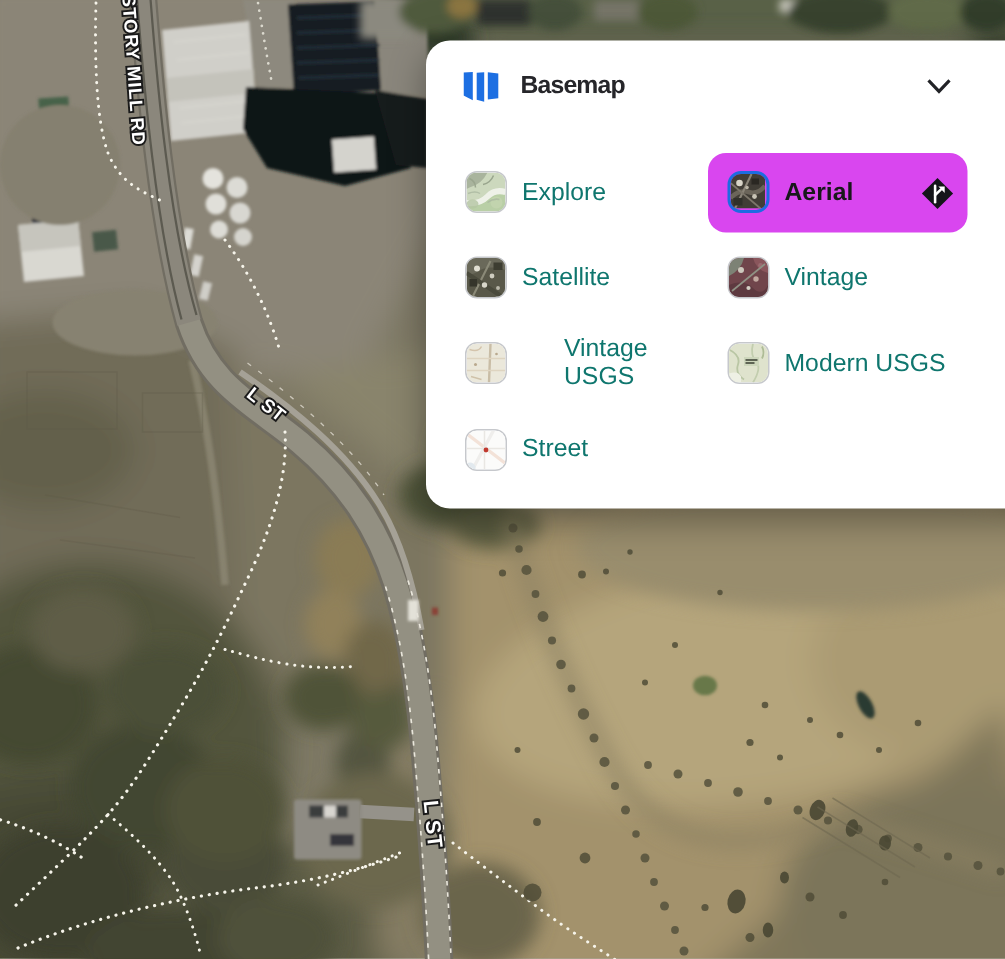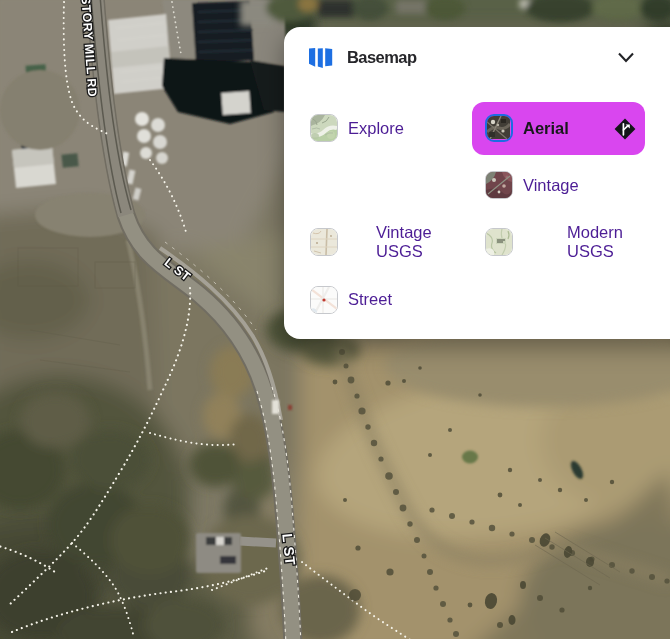--- a/index.html
+++ b/index.html
@@ -4,21 +4,21 @@
 <style>
   html,body{margin:0;padding:0;}
   body{width:670px;height:639px;overflow:hidden;position:relative;font-family:"Liberation Sans",sans-serif;}
   #bg{position:absolute;left:0;top:0;}
   .panel{position:absolute;left:284px;top:27px;width:436px;height:312px;background:#fff;border-radius:16px;
     box-shadow:0 8px 24px rgba(0,0,0,.35);}
   .hdr-icon{position:absolute;left:25px;top:21px;}
   .title{position:absolute;left:63px;top:21px;font-size:16.5px;font-weight:bold;color:#26262a;letter-spacing:-0.55px;}
   .chev{position:absolute;left:334px;top:25px;}
   .item{position:absolute;width:173px;height:53px;border-radius:12px;display:flex;align-items:center;padding-left:12.5px;box-sizing:border-box;}
-  .item .lbl{margin-left:10.5px;font-size:16.5px;color:#4c1d95;}
+  .item .lbl{margin-left:10.5px;font-size:16.5px;color:#0f766e;}
   .thumb{width:28px;height:28px;border-radius:8px;border:1px solid #c6c8cc;box-sizing:border-box;overflow:hidden;flex:none;}
   .thumb svg{display:block;}
   .sel{background:#d946ef;}
   .sel .thumb{border:2.5px solid #1d6ce2;border-radius:9px;}
   .sel .lbl{font-weight:bold;color:#18181b;}
   .dia{position:absolute;right:9px;top:16px;}
 </style>
 </head>
 <body>
 <svg id="bg" width="670" height="639" viewBox="0 0 670 639">
@@ -339,20 +339,37 @@
     <svg class="dia" width="22" height="22" viewBox="0 0 22 22">
       <path d="M11,0.6 L21.4,11 L11,21.4 L0.6,11 Z" fill="#141519"></path>
       <g stroke="#ffffff" stroke-width="1.7" fill="none" stroke-linecap="round">
         <path d="M9.4,5.8 L9.4,16.8"></path>
         <path d="M9.4,12 L13.2,8.4"></path>
       </g>
       <polygon points="11.6,6.4 15.8,6.4 15.8,10.6" fill="#ffffff"></polygon>
     </svg>
   </div>
 
+  <div class="item" style="left:13px;top:131.5px;">
+    <div class="thumb">
+        <svg width="26" height="26" viewBox="0 0 26 26">
+      <rect width="26" height="26" fill="#595849"></rect>
+      <path d="M0,0 H26 V8 Q14,4 6,10 L0,12 Z" fill="#6a695a"></path>
+      <path d="M4,26 L16,2" stroke="#8b8a78" stroke-width="1.4"></path>
+      <path d="M0,10 L24,26" stroke="#4a4a3c" stroke-width="3"></path>
+      <circle cx="7" cy="7" r="2" fill="#e0ded2"></circle>
+      <circle cx="17" cy="12" r="1.6" fill="#cfcdc0"></circle>
+      <circle cx="12" cy="18" r="1.8" fill="#d8d6ca"></circle>
+      <circle cx="21" cy="20" r="1.3" fill="#bab8aa"></circle>
+      <rect x="2" y="14" width="5" height="5" fill="#35352b"></rect>
+      <rect x="18" y="3" width="6" height="5" fill="#3d3d31"></rect>
+    </svg>
+      </div>
+    <div class="lbl">Satellite</div>
+  </div>
 
   <div class="item" style="left:188px;top:131.5px;">
     <div class="thumb">
         <svg width="26" height="26" viewBox="0 0 26 26">
       <rect width="26" height="26" fill="#70454b"></rect>
       <path d="M0,0 H10 Q8,8 0,12 Z" fill="#7d8275"></path>
       <path d="M26,0 V10 Q18,8 16,0 Z" fill="#8a565c"></path>
       <path d="M0,18 Q10,14 16,20 T26,18 V26 H0 Z" fill="#5e3a40"></path>
       <circle cx="8" cy="8" r="2" fill="#cdc9bd"></circle>
       <circle cx="18" cy="14" r="1.8" fill="#c2a9a0"></circle>
@@ -372,21 +389,21 @@
       <path d="M0,10 H26 M0,18 H26" stroke="#ded4c0" stroke-width="1"></path>
       <path d="M2,4 Q8,6 10,2" stroke="#d4c4ac" stroke-width="1" fill="none"></path>
       <circle cx="6" cy="14" r="1" fill="#b9a98e"></circle>
       <circle cx="20" cy="7" r="0.9" fill="#b9a98e"></circle>
       <path d="M3,22 L10,24" stroke="#cfc2aa" stroke-width="1"></path>
     </svg>
       </div>
     <div class="lbl">Vintage USGS</div>
   </div>
 
-  <div class="item" style="left:188px;top:188.5px;gap:44px;">
+  <div class="item" style="left:188px;top:188.5px;">
     <div class="thumb">
         <svg width="26" height="26" viewBox="0 0 26 26">
       <rect width="26" height="26" fill="#dfe3cd"></rect>
       <path d="M0,4 Q8,8 6,14 T10,24" stroke="#b9c6a4" stroke-width="1.2" fill="none"></path>
       <path d="M16,0 Q14,8 18,12 T16,26" stroke="#c2cdae" stroke-width="1.2" fill="none"></path>
       <path d="M0,20 Q6,18 8,22 L8,26 H0 Z" fill="#eef0e4"></path>
       <rect x="10" y="9" width="10" height="6" fill="#cdd6bb"></rect>
       <path d="M11,11 H19 M11,13 H17" stroke="#3a3f33" stroke-width="0.9"></path>
       <path d="M22,2 Q24,6 22,10" stroke="#aebc96" stroke-width="1.2" fill="none"></path>
     </svg>

